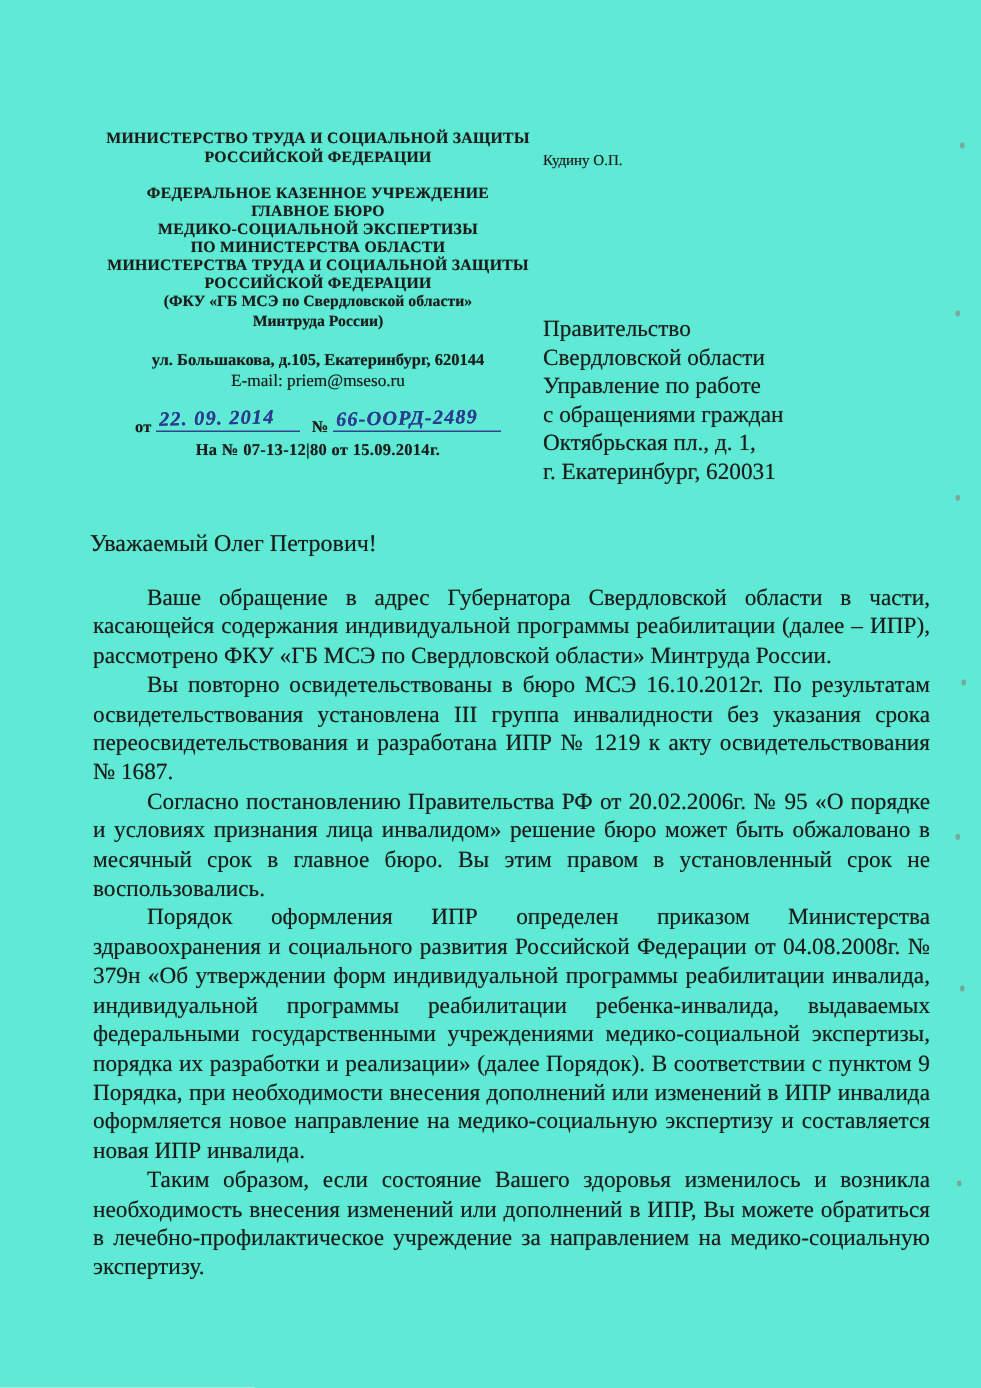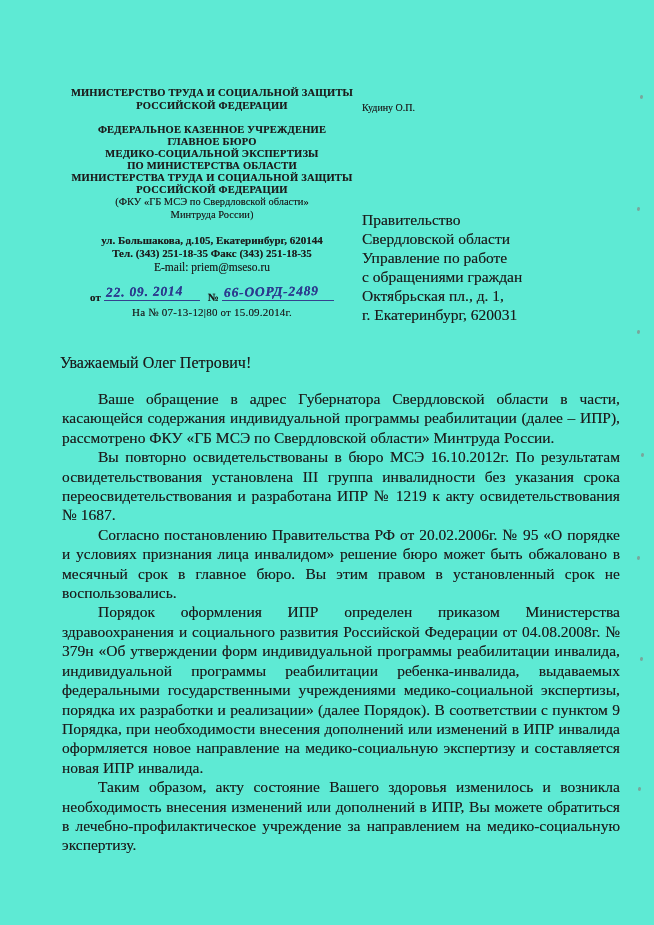--- a/index.html
+++ b/index.html
@@ -7,32 +7,32 @@
     position:relative;width:654px;height:925px;margin:0 auto;
     background:#5eead4;overflow:hidden;
     font-family:"Liberation Serif","DejaVu Serif",serif;color:#1c1c1c;padding-left:27px;
   }
   .txt{text-shadow:0 0 .5px rgba(30,30,30,.55);}
   
   .lh{position:absolute;left:58px;top:87px;width:308px;text-align:center;}
   .lh-ministry div{font-weight:700;font-size:10.5px;line-height:12.5px;letter-spacing:.2px;}
   .lh-inst{margin-top:12px;}
   .lh-inst div{font-weight:700;font-size:10.5px;line-height:12px;letter-spacing:.2px;}
-  .lh-abbrev div{font-weight:400;font-size:10.5px;line-height:12.5px;}
+  .lh-abbrev div{font-weight:700;font-size:10.5px;line-height:12.5px;}
   .lh-contact{margin-top:13px;}
   .lh-contact .bold-line{font-weight:700;font-size:11px;line-height:13px;}
   .lh-contact .email-line{font-weight:400;font-size:11.5px;line-height:14px;}
   .ref-row{margin-top:13px;font-size:11px;font-weight:700;white-space:nowrap;text-align:center;}
   .hw-slot{display:inline-block;border-bottom:1.3px solid #35418e;position:relative;height:13px;vertical-align:baseline;}
   .hw-slot.date{width:96px;margin:0 8px 0 3px;}
   .hw-slot.num{width:112px;margin-left:3px;}
   .hw{position:absolute;left:2px;bottom:0px;white-space:nowrap;
       font-style:italic;font-weight:700;font-size:13.5px;letter-spacing:.8px;
       color:#2c3b8e;transform:rotate(-1.2deg);text-shadow:0 0 .4px #2c3b8e;}
-  .reply-line{margin-top:3px;font-size:11px;font-weight:400;letter-spacing:.2px;}
+  .reply-line{margin-top:3px;font-size:11px;font-weight:700;letter-spacing:.2px;}
   
   .addressee{position:absolute;left:362px;top:102px;font-size:10px;}
   .dest{position:absolute;left:362px;top:210px;font-size:15.5px;line-height:19px;}
   
   .salutation{position:absolute;left:60px;top:354px;width:560px;font-size:16px;}
   .body{position:absolute;left:62px;top:389px;width:558px;font-size:15.5px;line-height:19.4px;text-align:justify;}
   .body p{margin:0;text-indent:36px;}
   
   .dot{position:absolute;width:3px;height:4px;border-radius:50% 40% 55% 45%;background:#85827e;opacity:.65;}
 </style>
@@ -53,21 +53,20 @@
       <div>ПО  МИНИСТЕРСТВА ОБЛАСТИ</div>
       <div>МИНИСТЕРСТВА ТРУДА И СОЦИАЛЬНОЙ ЗАЩИТЫ</div>
       <div>РОССИЙСКОЙ ФЕДЕРАЦИИ</div>
     </div>
     <div class="lh-abbrev txt">
       <div>(ФКУ «ГБ МСЭ по Свердловской области»</div>
       <div>Минтруда России)</div>
     </div>
     <div class="lh-contact txt">
       <div class="bold-line">ул.  Большакова, д.105, Екатеринбург,  620144</div>
-      <div class="bold-line">Тел. (343)  251-18-35   Факс (343) 251-18-35</div>
       <div class="email-line">E-mail:  priem@mseso.ru</div>
     </div>
     <div class="ref-row txt">
       <span>от</span><span class="hw-slot date"><span class="hw">22. 09. 2014</span></span><span>№</span><span class="hw-slot num"><span class="hw">66-ООРД-2489</span></span>
     </div>
     <div class="reply-line txt">На №  07-13-12|80   от   15.09.2014г.</div>
   </div>
 
   <div class="addressee txt">Кудину О.П.</div>
   <div class="dest txt">
@@ -79,21 +78,21 @@
     <div>г. Екатеринбург, 620031</div>
   </div>
 
   <div class="salutation txt">Уважаемый Олег Петрович!</div>
 
   <div class="body txt">
     <p>Ваше обращение в адрес Губернатора Свердловской области в части, касающейся содержания индивидуальной программы реабилитации (далее – ИПР), рассмотрено ФКУ «ГБ МСЭ по Свердловской области» Минтруда России.</p>
     <p>Вы повторно освидетельствованы в бюро МСЭ 16.10.2012г. По результатам освидетельствования установлена III группа инвалидности без указания срока переосвидетельствования и разработана ИПР № 1219 к акту освидетельствования № 1687.</p>
     <p>Согласно постановлению Правительства РФ от 20.02.2006г. № 95 «О порядке и условиях признания лица инвалидом» решение бюро может быть обжаловано в месячный срок в главное бюро. Вы этим правом в установленный срок не воспользовались.</p>
     <p>Порядок оформления ИПР определен приказом Министерства здравоохранения и социального развития Российской Федерации от 04.08.2008г. № 379н «Об утверждении форм индивидуальной программы реабилитации инвалида, индивидуальной программы реабилитации ребенка-инвалида, выдаваемых федеральными государственными учреждениями медико-социальной экспертизы, порядка их разработки и реализации» (далее Порядок). В соответствии с пунктом 9 Порядка, при необходимости внесения дополнений или изменений в ИПР инвалида оформляется новое направление на медико-социальную экспертизу и составляется новая ИПР инвалида.</p>
-    <p>Таким образом, акту состояние Вашего здоровья изменилось и возникла необходимость внесения изменений или дополнений в ИПР, Вы можете обратиться в лечебно-профилактическое учреждение за направлением на медико-социальную экспертизу.</p>
+    <p>Таким образом, если состояние Вашего здоровья изменилось и возникла необходимость внесения изменений или дополнений в ИПР, Вы можете обратиться в лечебно-профилактическое учреждение за направлением на медико-социальную экспертизу.</p>
   </div>
 
   <div class="dot" style="left:640px;top:95px"></div>
   <div class="dot" style="left:637px;top:207px"></div>
   <div class="dot" style="left:637px;top:330px"></div>
   <div class="dot" style="left:641px;top:453px"></div>
   <div class="dot" style="left:637px;top:556px"></div>
   <div class="dot" style="left:640px;top:657px"></div>
   <div class="dot" style="left:638px;top:787px"></div>
 

